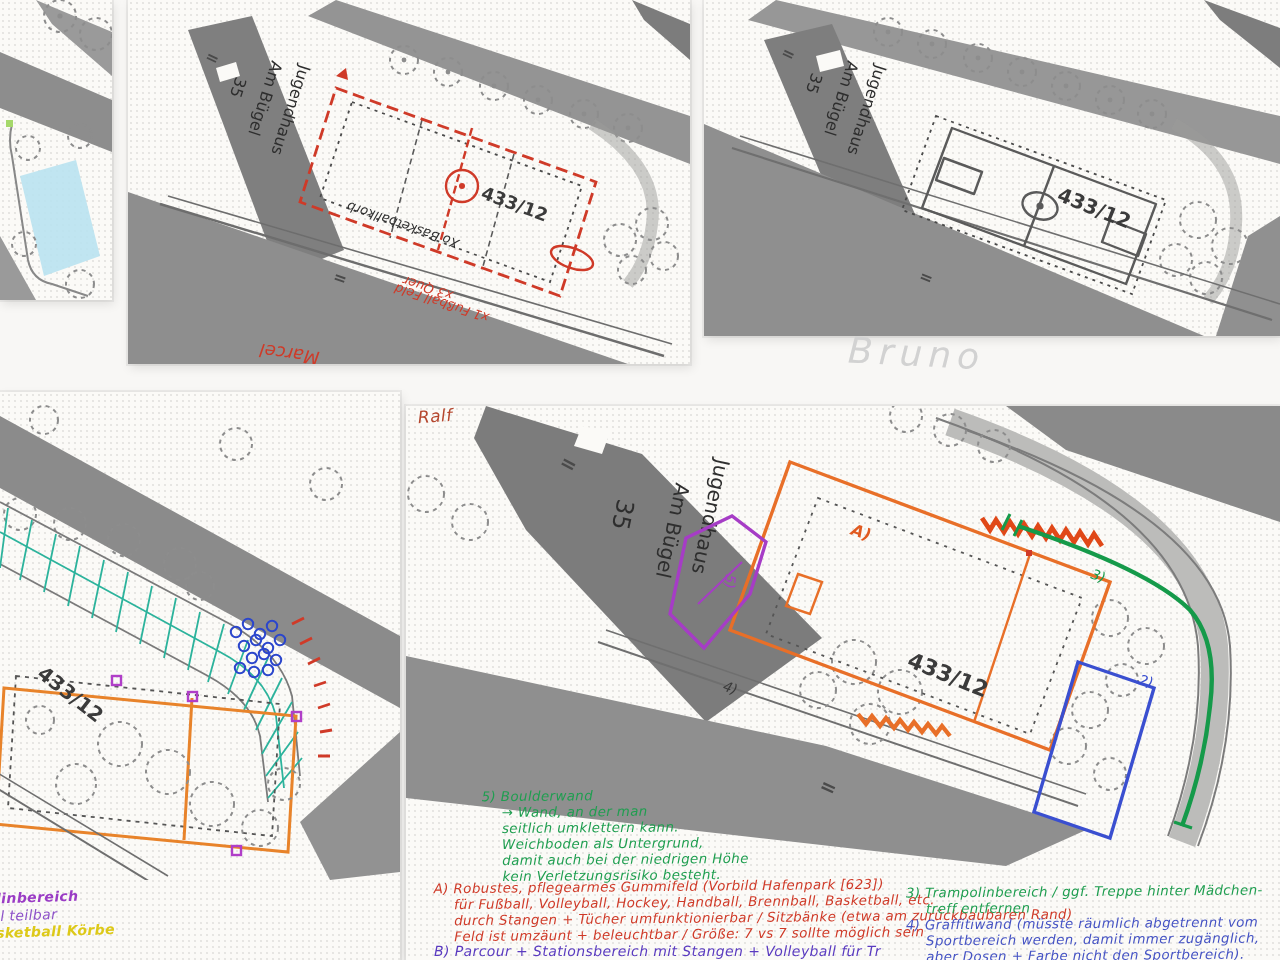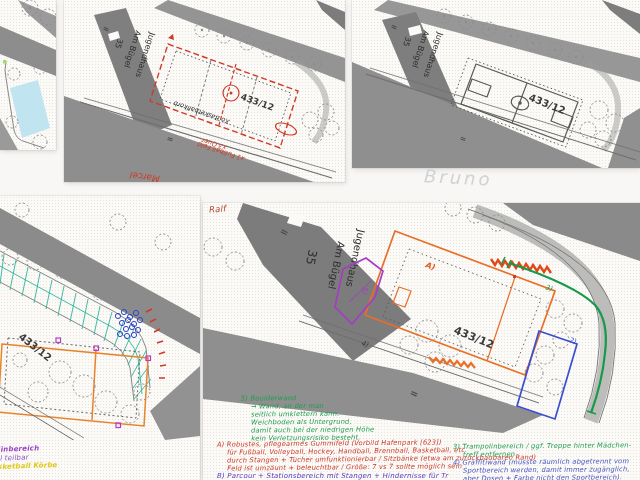--- a/index.html
+++ b/index.html
@@ -307,16 +307,16 @@
     </div>
     <div class="hand green note" style="left:250px;top:239px;transform:rotate(-0.5deg);">
       <div>3) Trampolinbereich / ggf. Treppe hinter Mädchen-</div>
       <div class="ind">treff entfernen</div>
     </div>
     <div class="hand blue note" style="left:250px;top:255px;transform:rotate(-0.5deg);">
       <div>4) Graffitiwand (müsste räumlich abgetrennt vom</div>
       <div class="ind">Sportbereich werden, damit immer zugänglich,</div>
       <div class="ind">aber Dosen + Farbe nicht den Sportbereich).</div>
     </div>
-    <div class="hand violet note" style="left:14px;top:269px;font-size:7px;">B) Parcour + Stationsbereich mit Stangen + Hindernisse für Tr</div>
+    <div class="hand violet note" style="left:14px;top:269px;font-size:7px;">B) Parcour + Stationsbereich mit Stangen + Volleyball für Tr</div>
   </div>
 
 </div>
 
 </body></html>

